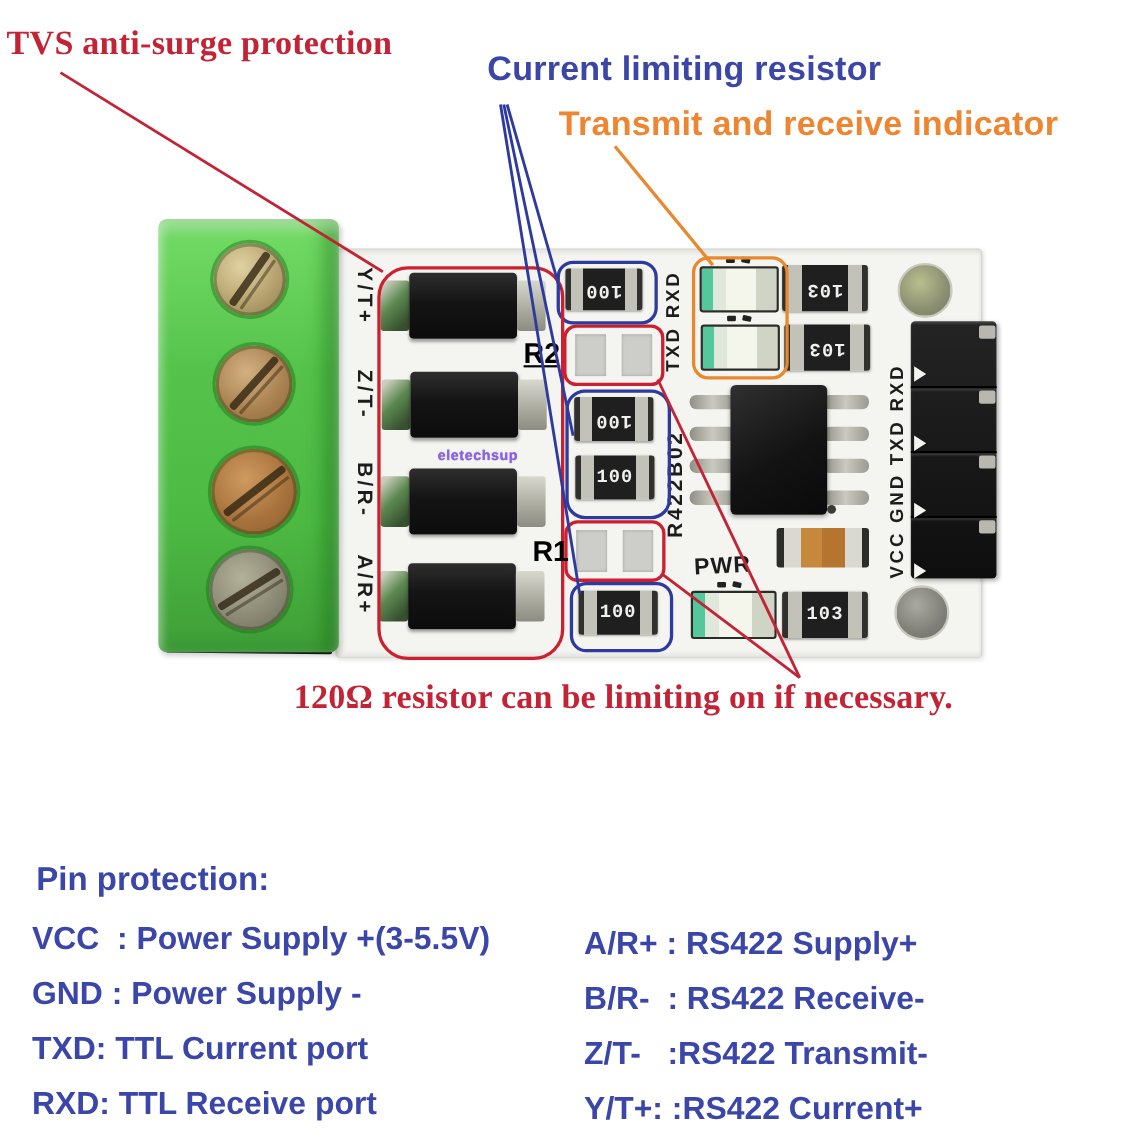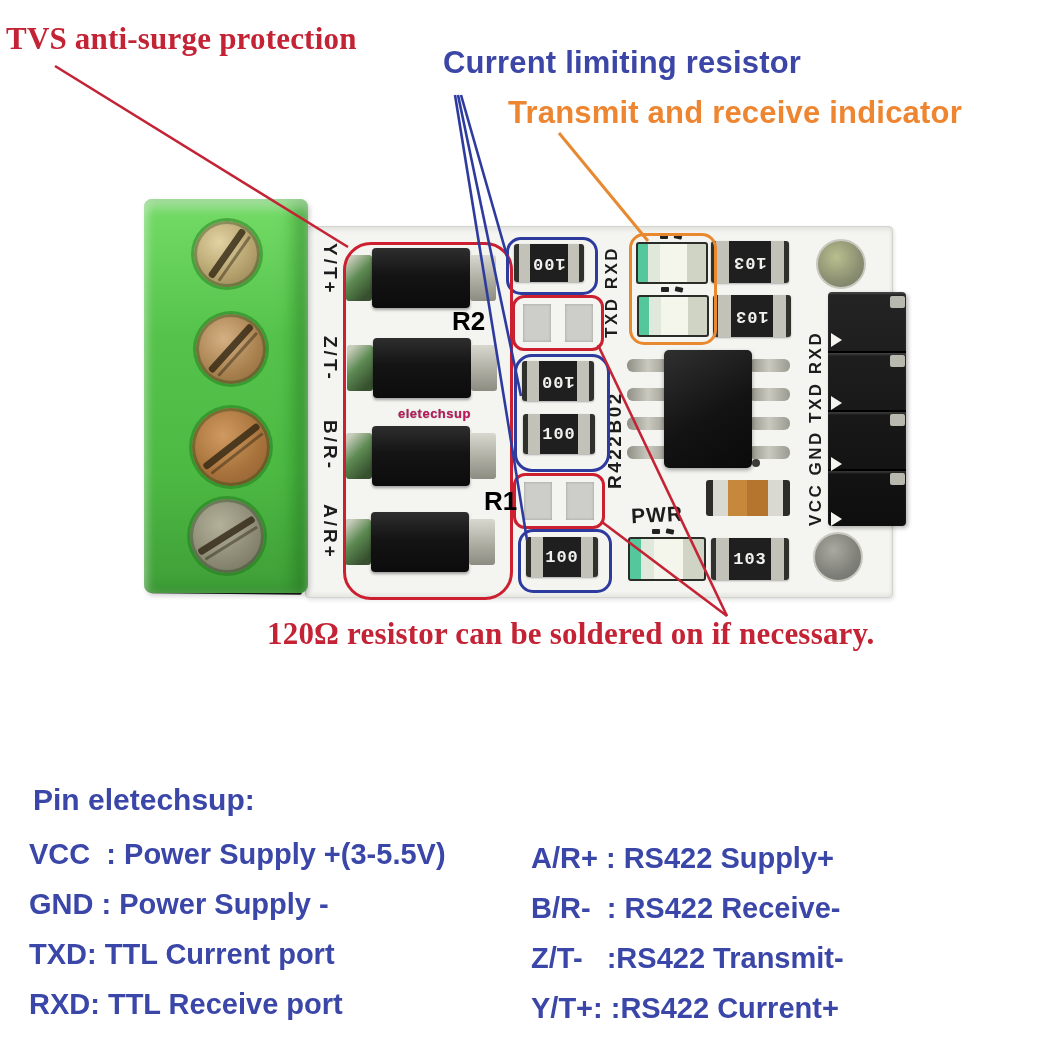--- a/index.html
+++ b/index.html
@@ -35,21 +35,21 @@
   .s2{left:196px;top:314px;width:70px;height:70px;background:radial-gradient(circle at 40% 35%,#d3b083,#aa8250 55%,#8a6438);}
   .s3{left:192px;top:408px;width:78px;height:78px;background:radial-gradient(circle at 40% 35%,#cf9a60,#a8723c 55%,#8a5a2e);}
   .s4{left:190px;top:499px;width:74px;height:74px;background:radial-gradient(circle at 40% 35%,#b3b19a,#8c8a74 55%,#6b6a58);}
   .s1 .slot{transform:rotate(-55deg);} .s2 .slot{transform:rotate(-48deg);}
   .s3 .slot{transform:rotate(-38deg);} .s4 .slot{transform:rotate(-32deg);}
 
   
   .silk{position:absolute;color:#1c1c1c;font-weight:700;white-space:nowrap;z-index:3;}
   .vpin{transform-origin:0 0;transform:rotate(90deg);font-size:19px;letter-spacing:3px;}
   .vup{transform-origin:0 0;transform:rotate(-90deg);font-size:17px;letter-spacing:2.5px;}
-  .brand{left:398px;top:406px;font-size:13px;letter-spacing:.5px;color:#be185d;text-shadow:0 0 1px rgba(0,0,0,.5);}
+  .brand{left:398px;top:406px;font-size:13px;letter-spacing:.5px;color:#8b5cf6;text-shadow:0 0 1px rgba(0,0,0,.5);}
   .pwr{left:631px;top:503px;font-size:21px;transform:rotate(-3deg);letter-spacing:1px;}
   .rlabel{position:absolute;z-index:5;color:#000;font-weight:700;font-size:26px;}
 
   
   .diode{position:absolute;height:60px;z-index:3;display:flex;align-items:center;}
   .diode .cap{width:26px;height:46px;border-radius:3px;}
   .diode .cap.l{background:linear-gradient(135deg,#c9cdbd 10%,#5d8a52 45%,#37502f 85%);}
   .diode .cap.r{background:linear-gradient(180deg,#d8d8cf,#a9a99e 60%,#8c8c82);}
   .diode .dbody{width:98px;height:60px;border-radius:4px;background:linear-gradient(180deg,#2e2e2e,#141414 45%,#0c0c0c);box-shadow:0 2px 3px rgba(0,0,0,.35);}
   .ring{position:absolute;z-index:4;border:3px solid;background:transparent;}
@@ -154,21 +154,21 @@
     </div>
 
   <div class="ring red" style="left:512px;top:295px;width:86px;height:50px;border-radius:12px;">
       <span class="pad" style="left:8px;"></span>
       <span class="pad" style="left:50px;"></span>
     </div>
   <div class="ring red" style="left:513px;top:473px;width:86px;height:50px;border-radius:12px;">
       <span class="pad" style="left:8px;"></span>
       <span class="pad" style="left:50px;"></span>
     </div>
-  <div class="rlabel" style="left:452px;top:306px;">R2</div>
+  <div class="rlabel" style="left:476px;top:306px;text-decoration:underline;">R2</div>
   <div class="rlabel" style="left:484px;top:486px;">R1</div>
 
   <div class="ring blue" style="left:506px;top:237px;width:86px;height:52px;border-radius:15px;"></div>
   <div class="ring blue" style="left:514px;top:354px;width:90px;height:112px;border-radius:18px;"></div>
   <div class="ring blue" style="left:518px;top:529px;width:88px;height:58px;border-radius:15px;"></div>
 
   <div class="ring red" style="left:343px;top:242px;width:164px;height:352px;border-radius:28px;"></div>
 
   <div class="silk vup" style="left:602px;top:338px;">TXD RXD</div>
   <div class="led" style="left:636px;top:242px;width:68px;height:38px;">
@@ -235,23 +235,23 @@
     <line class="lb" x1="458" y1="95" x2="521" y2="396"></line>
     <line class="lb" x1="455" y1="95" x2="527" y2="540"></line>
     <line class="lo" x1="559" y1="133" x2="648" y2="241"></line>
     <line class="lr" x1="598" y1="345" x2="727" y2="616"></line>
     <line class="lr" x1="602" y1="522" x2="727" y2="616"></line>
   </svg>
 
   <div class="label red" style="left:6px;top:21px;">TVS anti-surge protection</div>
   <div class="label orange" style="left:508px;top:95px;">Transmit and receive indicator</div>
   <div class="label blue" style="left:443px;top:45px;">Current limiting resistor</div>
-  <div class="label red" style="left:267px;top:616px;">120Ω resistor can be soldered on if necessary.</div>
-
-  <div class="pd-title">Pin eletechsup:</div>
+  <div class="label red" style="left:267px;top:616px;">120Ω resistor can be limiting on if necessary.</div>
+
+  <div class="pd-title">Pin protection:</div>
   <div class="pd-col pd-left">
     <div>VCC  : Power Supply +(3-5.5V)</div>
     <div>GND : Power Supply -</div>
     <div>TXD: TTL Current port</div>
     <div>RXD: TTL Receive port</div>
   </div>
   <div class="pd-col pd-right">
     <div>A/R+ : RS422 Supply+</div>
     <div>B/R-  : RS422 Receive-</div>
     <div>Z/T-   :RS422 Transmit-</div>

